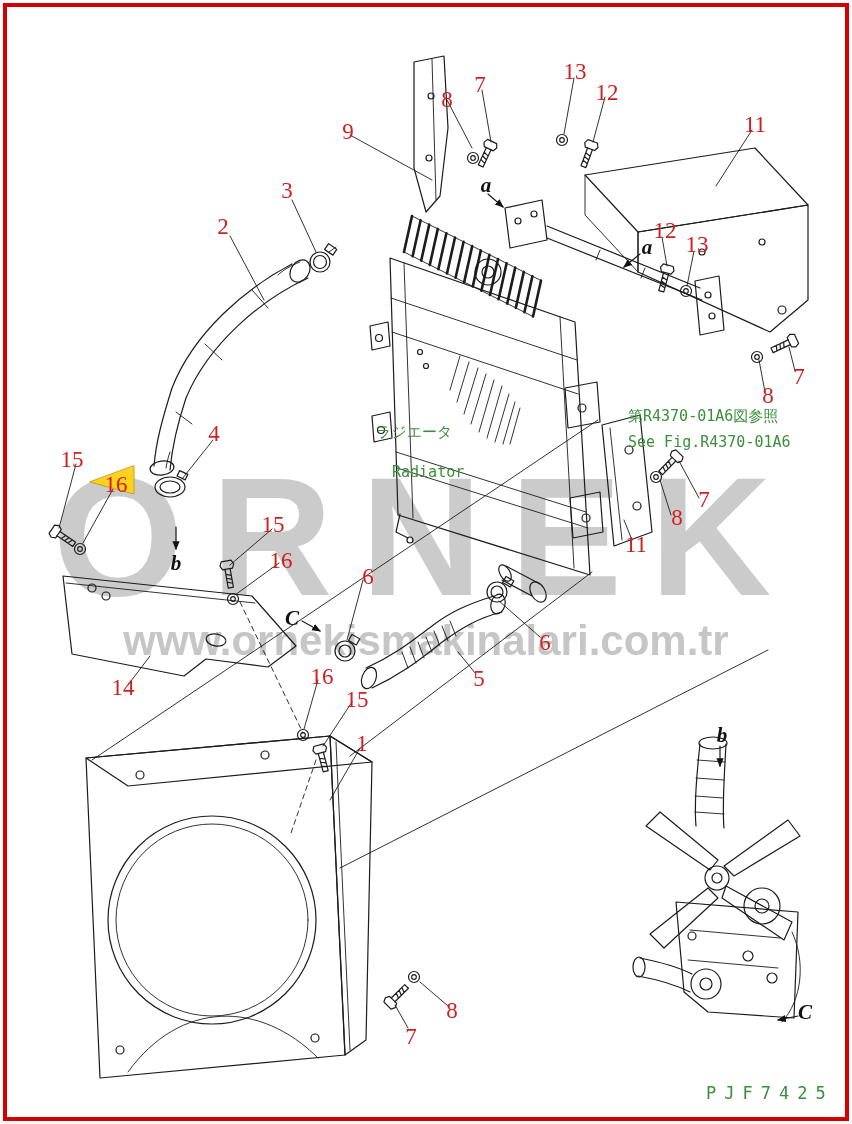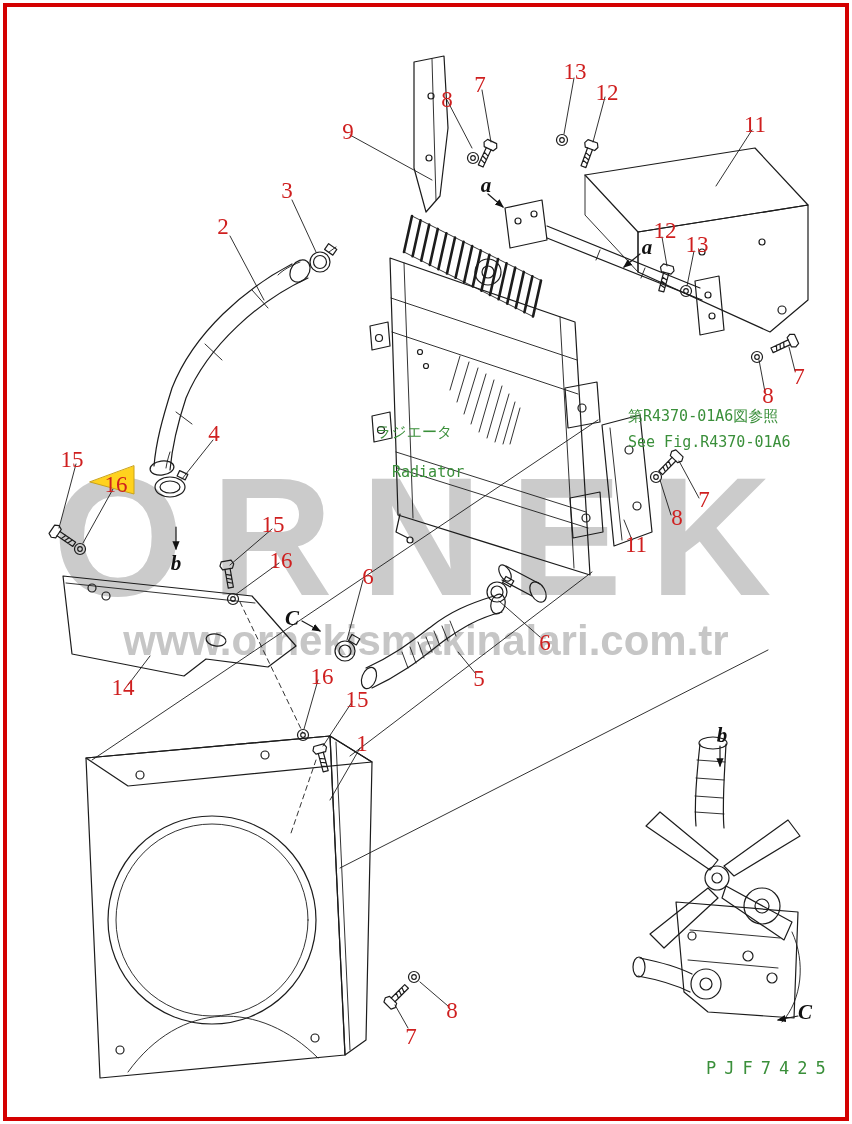--- a/index.html
+++ b/index.html
@@ -327,15 +327,15 @@
   <div class="letter" style="left:647px;top:247px">a</div>
   <div class="letter" style="left:176px;top:563px">b</div>
   <div class="letter" style="left:722px;top:735px">b</div>
   <div class="letter" style="left:292px;top:618px">C</div>
   <div class="letter" style="left:805px;top:1012px">C</div>
 
   <div class="glabel" style="left:376px;top:424px">ラジエータ</div>
   <div class="glabel" style="left:392px;top:464px">Radiator</div>
   <div class="glabel" style="left:628px;top:408px">第R4370-01A6図参照</div>
   <div class="glabel" style="left:628px;top:434px">See Fig.R4370-01A6</div>
-  <div class="glabel gcode" style="left:706px;top:1059px">PJF7425</div>
+  <div class="glabel gcode" style="left:706px;top:1084px">PJF7425</div>
 
 </div>
 
 </body></html>

